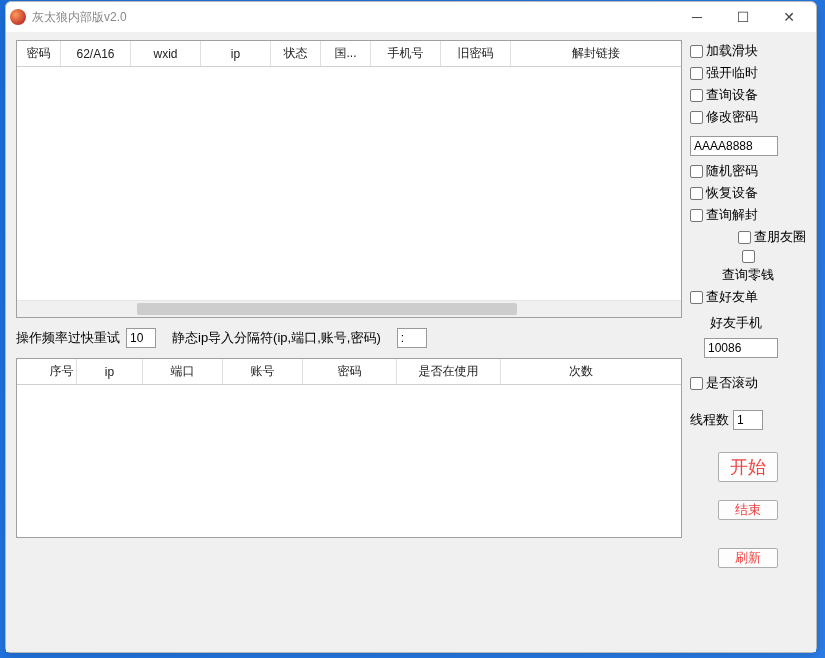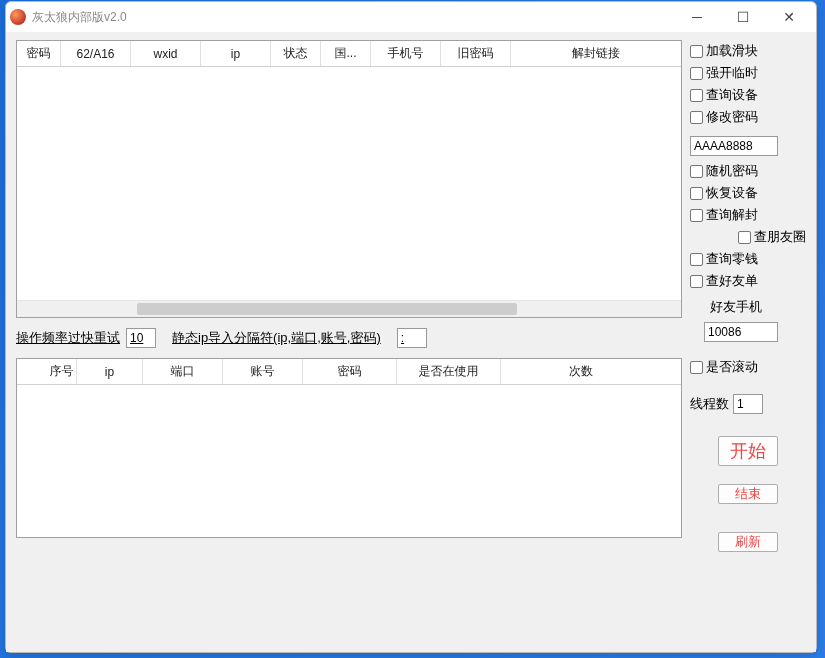--- a/index.html
+++ b/index.html
@@ -110,21 +110,20 @@
     background: #cdcdcd;
     border-radius: 2px;
   }
 
   .row-mid {
     display: flex;
     align-items: center;
     gap: 6px;
     font-size: 13px;
     color: #000;
-    text-decoration: underline;
   }
   .tinput {
     height: 20px;
     border: 1px solid #999;
     background: #fff;
     padding: 0 3px;
     font-size: 12px;
     font-family: inherit;
   }
 
@@ -277,21 +276,21 @@
             <span>恢复设备</span>
           </label>
           <label class="chk" style="margin-bottom: 4px;">
             <span class="chkbox"></span>
             <span>查询解封</span>
           </label>
           <label class="chk" style="margin-bottom: 4px; padding-left: 48px;">
             <span class="chkbox"></span>
             <span>查朋友圈</span>
           </label>
-          <label class="chk" style="margin-bottom: 4px;">
+          <label class="chk" style="margin-bottom: 4px; flex-direction: column;">
             <span class="chkbox"></span>
             <span>查询零钱</span>
           </label>
           <label class="chk" style="margin-bottom: 4px;">
             <span class="chkbox"></span>
             <span>查好友单</span>
           </label>
         </div>
       <div class="rlabel" style="padding-left:20px;">好友手机</div>
       <input class="rinput" value="10086" style="">

